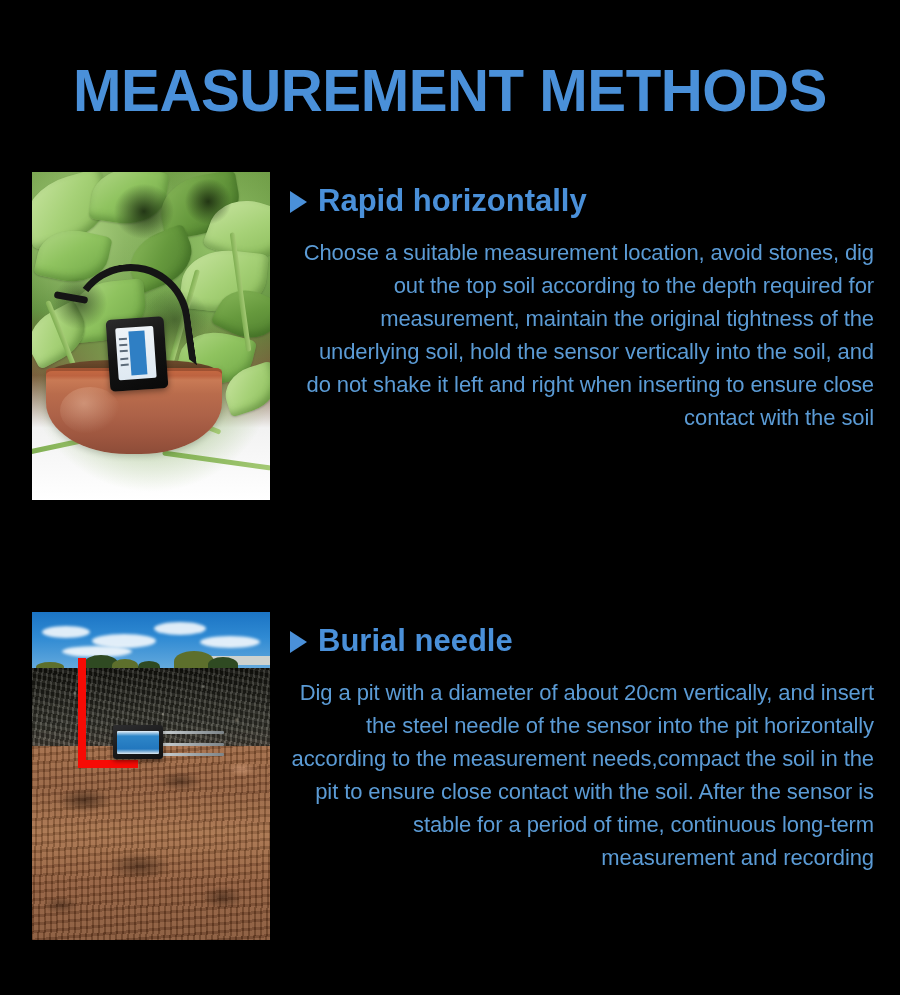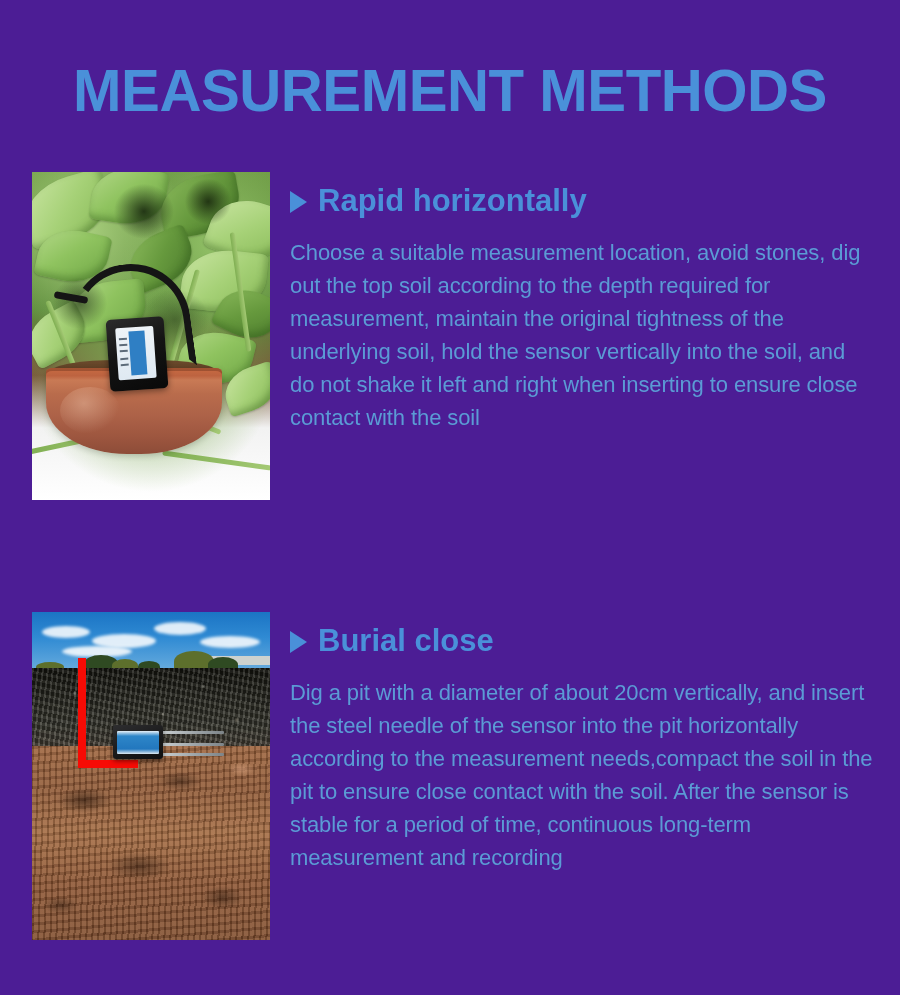--- a/index.html
+++ b/index.html
@@ -14,21 +14,21 @@
     font-family: "Liberation Sans", "DejaVu Sans", sans-serif;
     -webkit-font-smoothing: antialiased;
     overflow: hidden;
     position: relative;
   }
 
   .page {
     position: relative;
     width: 900px;
     height: 995px;
-    background: #4c1d95;
+    background: #000000;
   }
 
   
   .page-title {
     position: absolute;
     left: 0;
     top: 58px;
     width: 900px;
     text-align: center;
     color: #4a90d9;
@@ -94,20 +94,21 @@
   }
   .body-text {
     margin: 0;
     padding-top: 20px;
     color: #5b9bd5;
     font-size: 22px;
     line-height: 33px;
     font-weight: 400;
     letter-spacing: -0.1px;
     white-space: pre-line;
+    text-align: right;
   }
 
   
   .p1-bg {
     position: absolute;
     inset: 0;
     background:
       radial-gradient(ellipse 60% 45% at 22% 18%, #a9cf7e 0%, rgba(169,207,126,0) 70%),
       radial-gradient(ellipse 55% 40% at 78% 22%, #93c268 0%, rgba(147,194,104,0) 72%),
       radial-gradient(ellipse 70% 50% at 50% 60%, #7fae55 0%, rgba(127,174,85,0) 75%),
@@ -461,19 +462,19 @@
         <div class="needle n3"></div>
         <div class="p2-sensor">
           <div class="p2-sensor-lbl"></div>
         </div>
       </div>
     </div>
 
     <div class="text-col">
       <div class="heading">
         <span class="bullet-tri"></span>
-        <span>Burial close</span>
+        <span>Burial needle</span>
       </div>
       <p class="body-text">Dig a pit with a diameter of about 20cm vertically, and insert the steel needle of the sensor into the pit horizontally according to the measurement needs,compact the soil in the pit to ensure close contact with the soil. After the sensor is stable for a period of time, continuous long-term measurement and recording</p>
     </div>
   </div>
 
 </div>
 
 </body></html>

